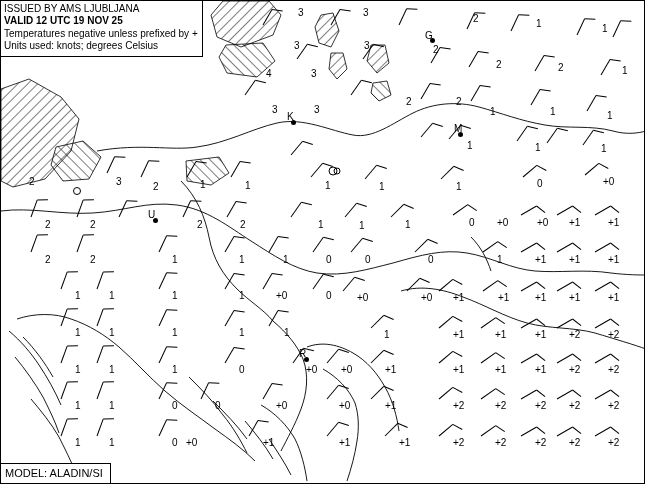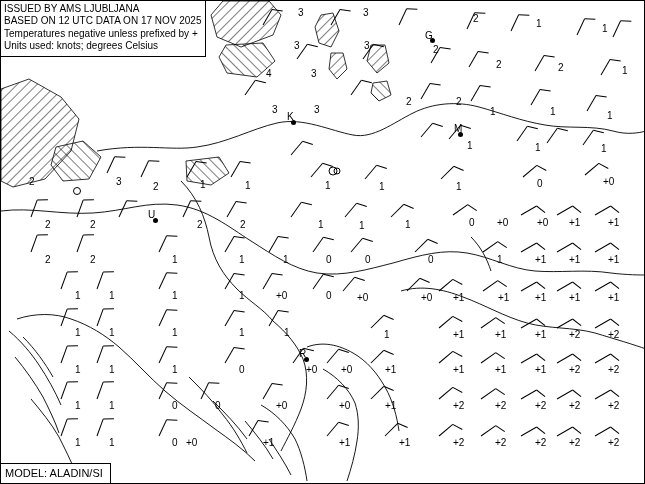--- a/index.html
+++ b/index.html
@@ -283,21 +283,21 @@
       <use href="#barb10" x="594" y="435" transform="rotate(60 594 435)"></use>
 
       <circle cx="76" cy="190" r="3.5" fill="none" stroke="#000" stroke-width="1"></circle>
       <circle cx="332" cy="170" r="4" fill="none" stroke="#000" stroke-width="1"></circle>
       <circle cx="336" cy="170" r="3" fill="none" stroke="#000" stroke-width="1"></circle>
     </g>
   </svg>
 
   <div class="header-box">
     <div>ISSUED BY AMS LJUBLJANA</div>
-    <div>BASED ON 12 UTC DATA ON 17 NOV 2025</div>
+    <div class="hb-strong">VALID 12 UTC 19 NOV 25</div>
     <div>Temperatures negative unless prefixed by +</div>
     <div>Units used: knots; degrees Celsius</div>
   </div>
 
   <div class="model-box">
     <span>MODEL: ALADIN/SI</span>
   </div>
 
   <div id="temps">
       <div class="temp-label" style="left: 297px; top: 7px;">3</div>

